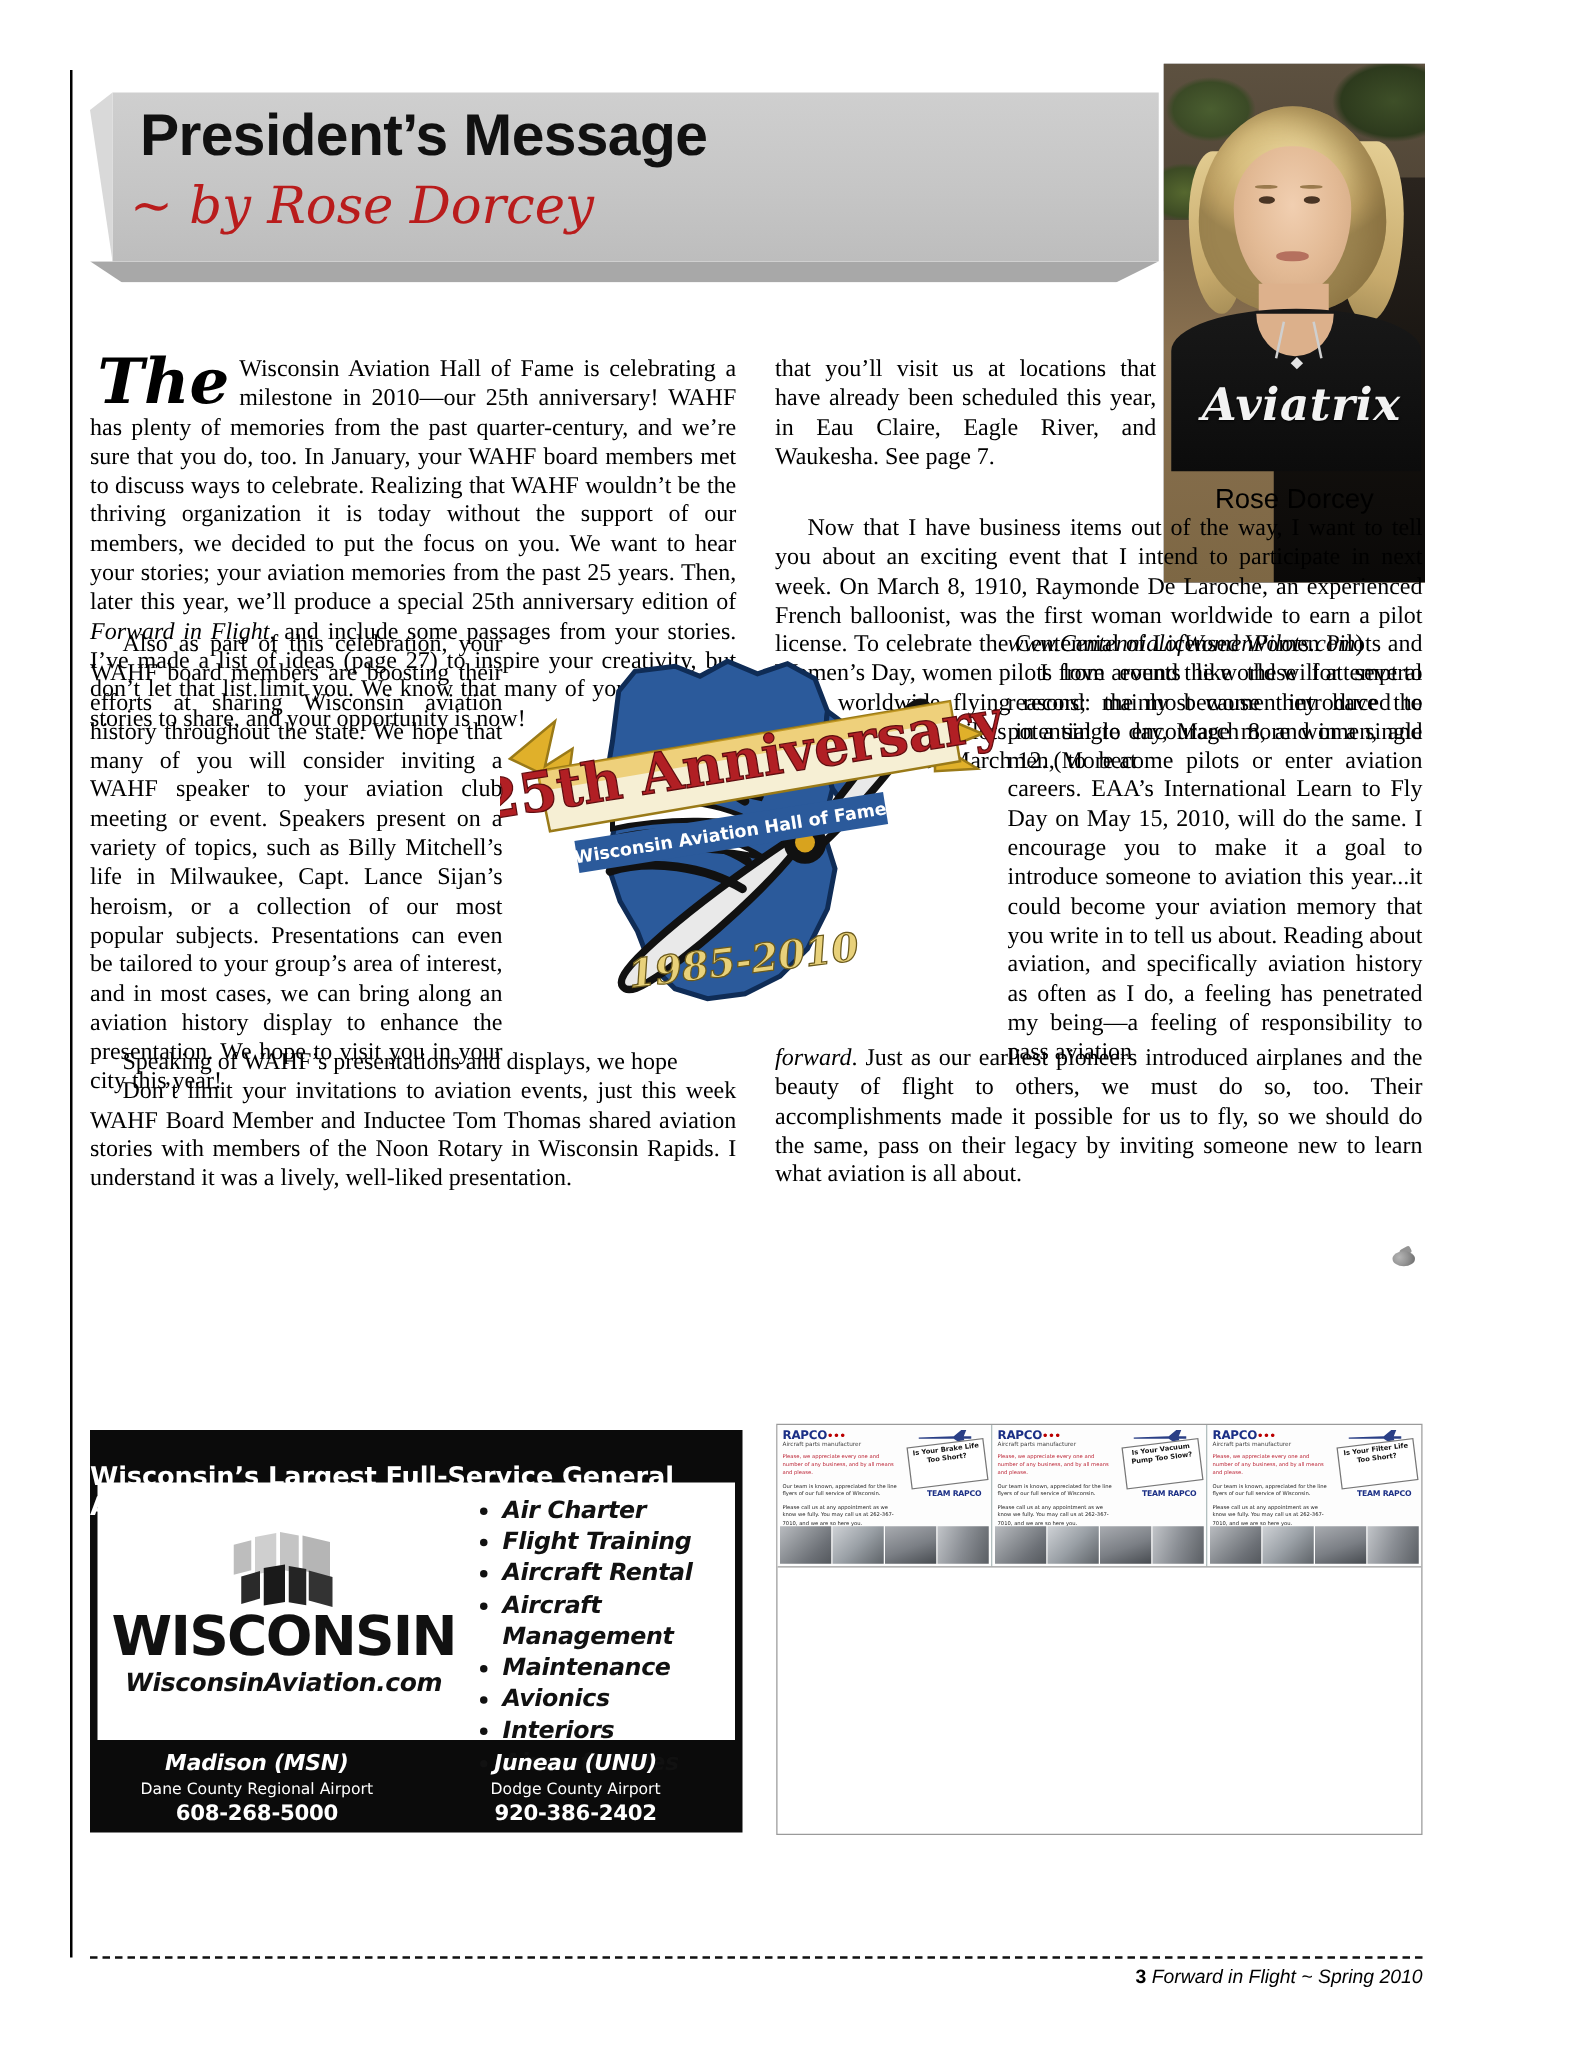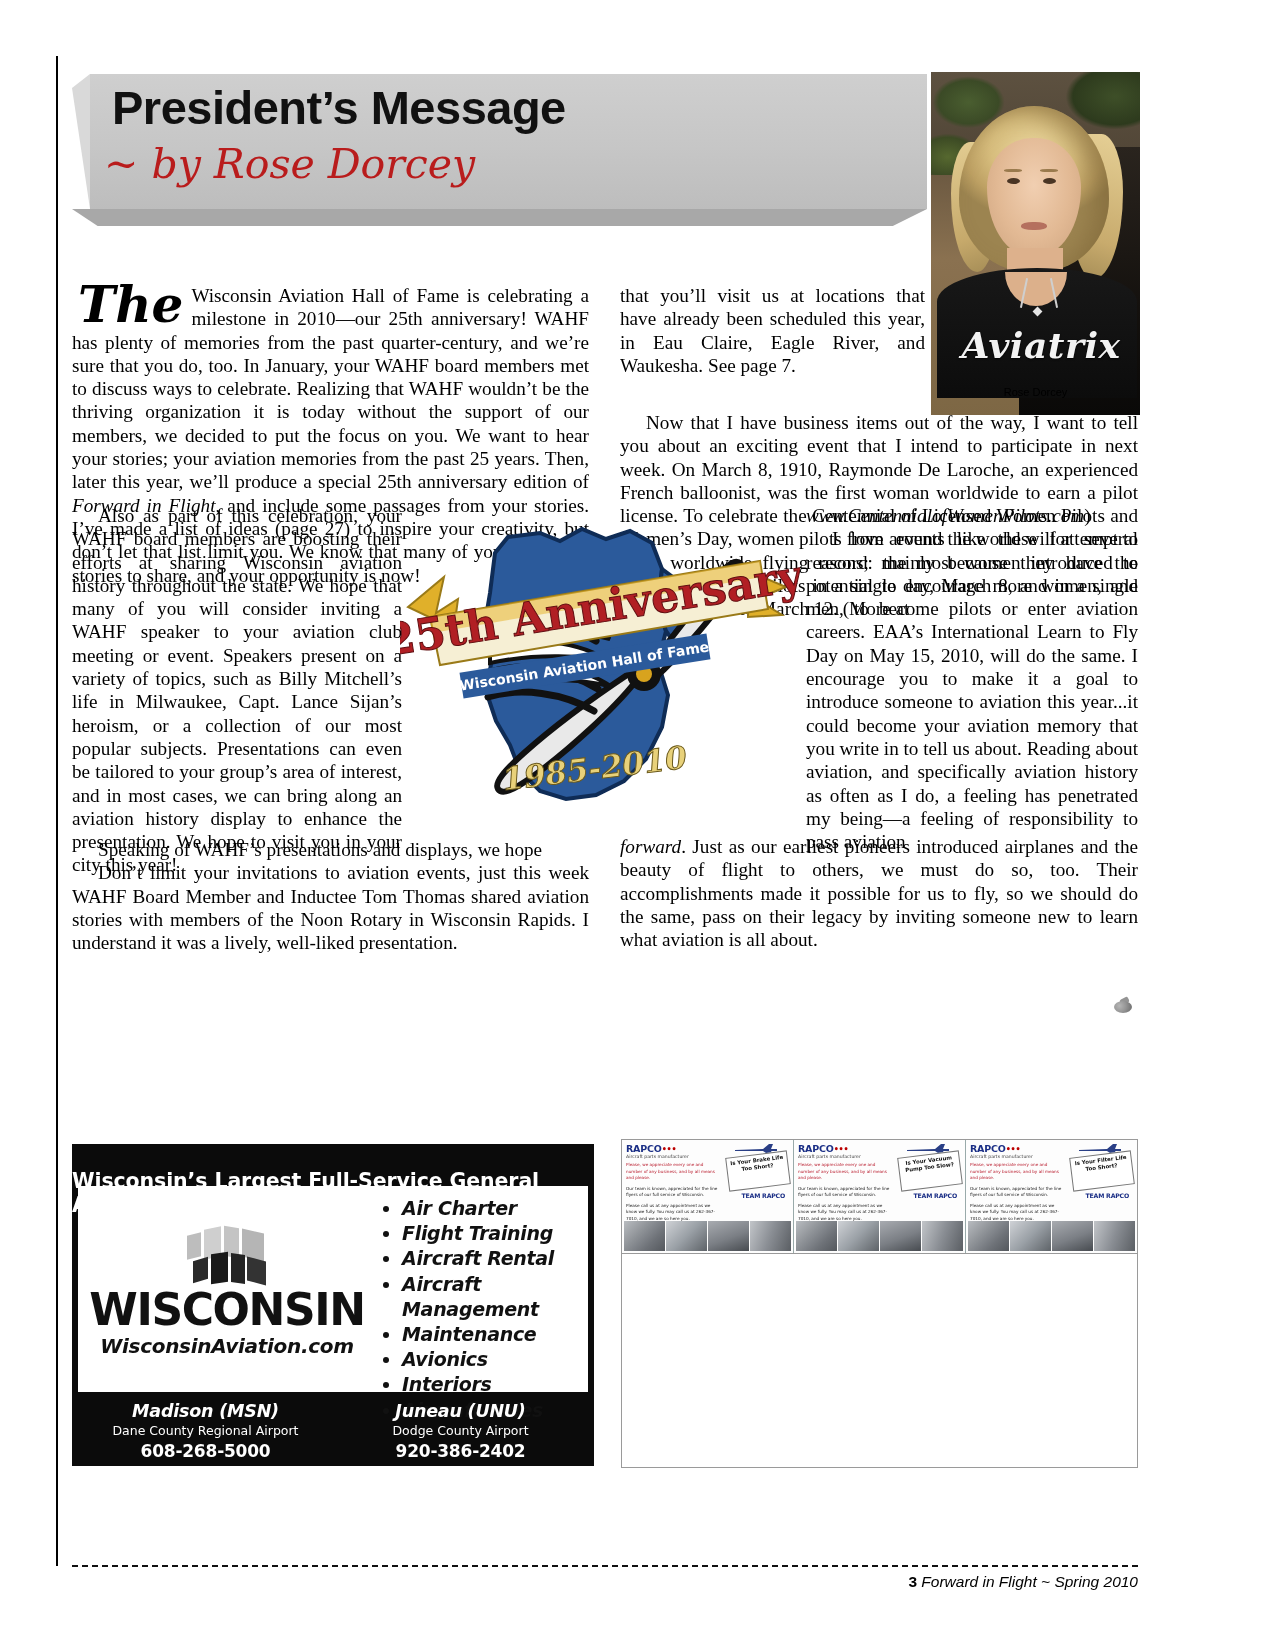--- a/index.html
+++ b/index.html
@@ -85,23 +85,23 @@
     font-style: italic;
     font-size: 41px;
     color: #b91c1c;
     white-space: nowrap;
   }
 
   
   .portrait-wrap {
     position: absolute;
     left: 931px;
-    top: 72px;
+    top: 51px;
     width: 209px;
-    height: 343px;
+    height: 415px;
   }
   .portrait {
     position: absolute;
     inset: 0;
     overflow: hidden;
     background: #2b2018;
   }
   .portrait .bg-foliage {
     position: absolute;
     left: 0; top: 0; width: 100%; height: 40%;
@@ -224,21 +224,21 @@
     letter-spacing: 0.5px;
     text-shadow: 0 1px 2px rgba(0,0,0,0.9);
   }
   .portrait-caption {
     position: absolute;
     left: 931px;
     top: 386px;
     width: 209px;
     text-align: center;
     font-family: "Liberation Sans", "DejaVu Sans", sans-serif;
-    font-size: 11px;
+    font-size: 22px;
     color: #000;
   }
 
   
   .col {
     position: absolute;
     font-size: 19.2px;
     line-height: 23.3px;
     text-align: justify;
   }

